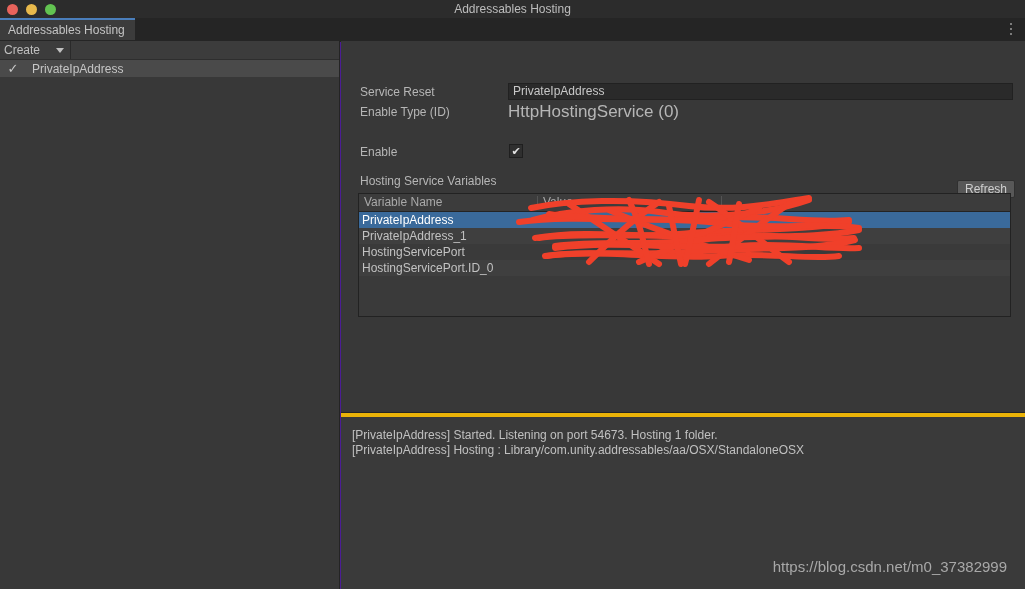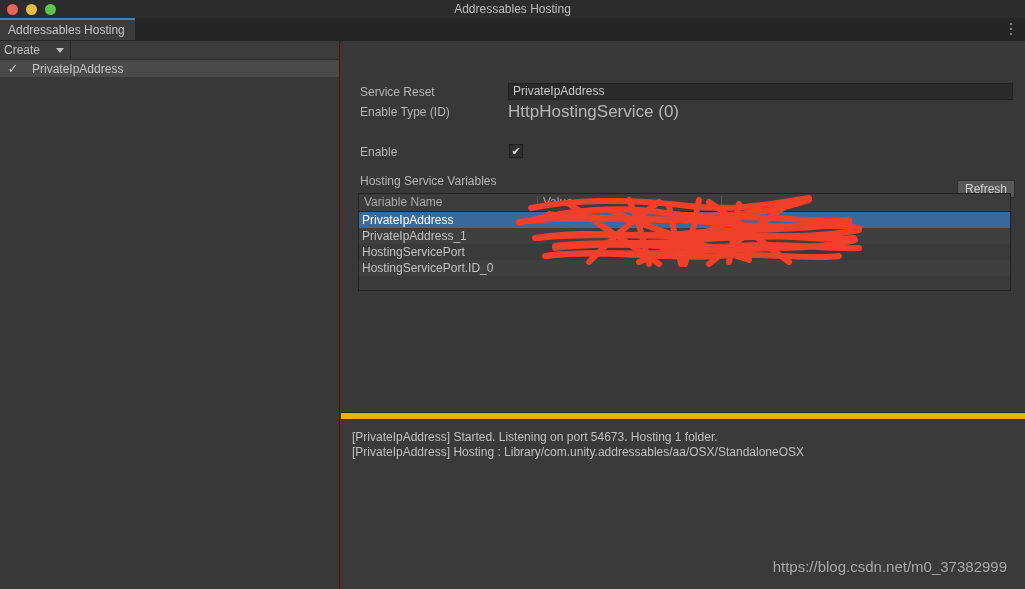--- a/index.html
+++ b/index.html
@@ -12,21 +12,21 @@
     height: 589px;
     overflow: hidden;
     font-family: "Liberation Sans", sans-serif;
     font-size: 12px;
     color: #b4b4b4;
     position: relative;
   }
   .window {
     position: absolute;
     inset: 0;
-    background: #7f1d1d;
+    background: #4c1d95;
   }
 
   
   .titlebar {
     position: absolute;
     left: 0; top: 0;
     width: 1025px; height: 18px;
     background: #2c2c2c;
     display: flex;
     align-items: center;
@@ -238,21 +238,21 @@
     font-size: 12px;
     color: #b6b6b6;
   }
 
   
   .table-box {
     position: absolute;
     left: 17px;
     top: 152px;
     width: 653px;
-    height: 98px;
+    height: 124px;
     border: 1px solid #222222;
     background: #3a3a3a;
     box-sizing: border-box;
     overflow: hidden;
   }
   .table-header {
     position: relative;
     height: 17px;
     background: #3c3c3c;
     border-bottom: 1px solid #242424;
@@ -314,21 +314,21 @@
     position: absolute;
     left: 0; top: 371px;
     width: 684px; height: 1px;
     background: #252525;
   }
   .log-panel {
     position: absolute;
     left: 0; top: 372px;
     width: 684px; height: 176px;
     background: #3a3a3a;
-    border-top: 6px solid #eab308;
+    border-top: 4px solid #eab308;
     box-sizing: border-box;
     padding: 11px 4px 0 11px;
   }
   .log-line {
     font-size: 12px;
     color: #c0c0c0;
     line-height: 15px;
     white-space: nowrap;
   }
   .watermark {

